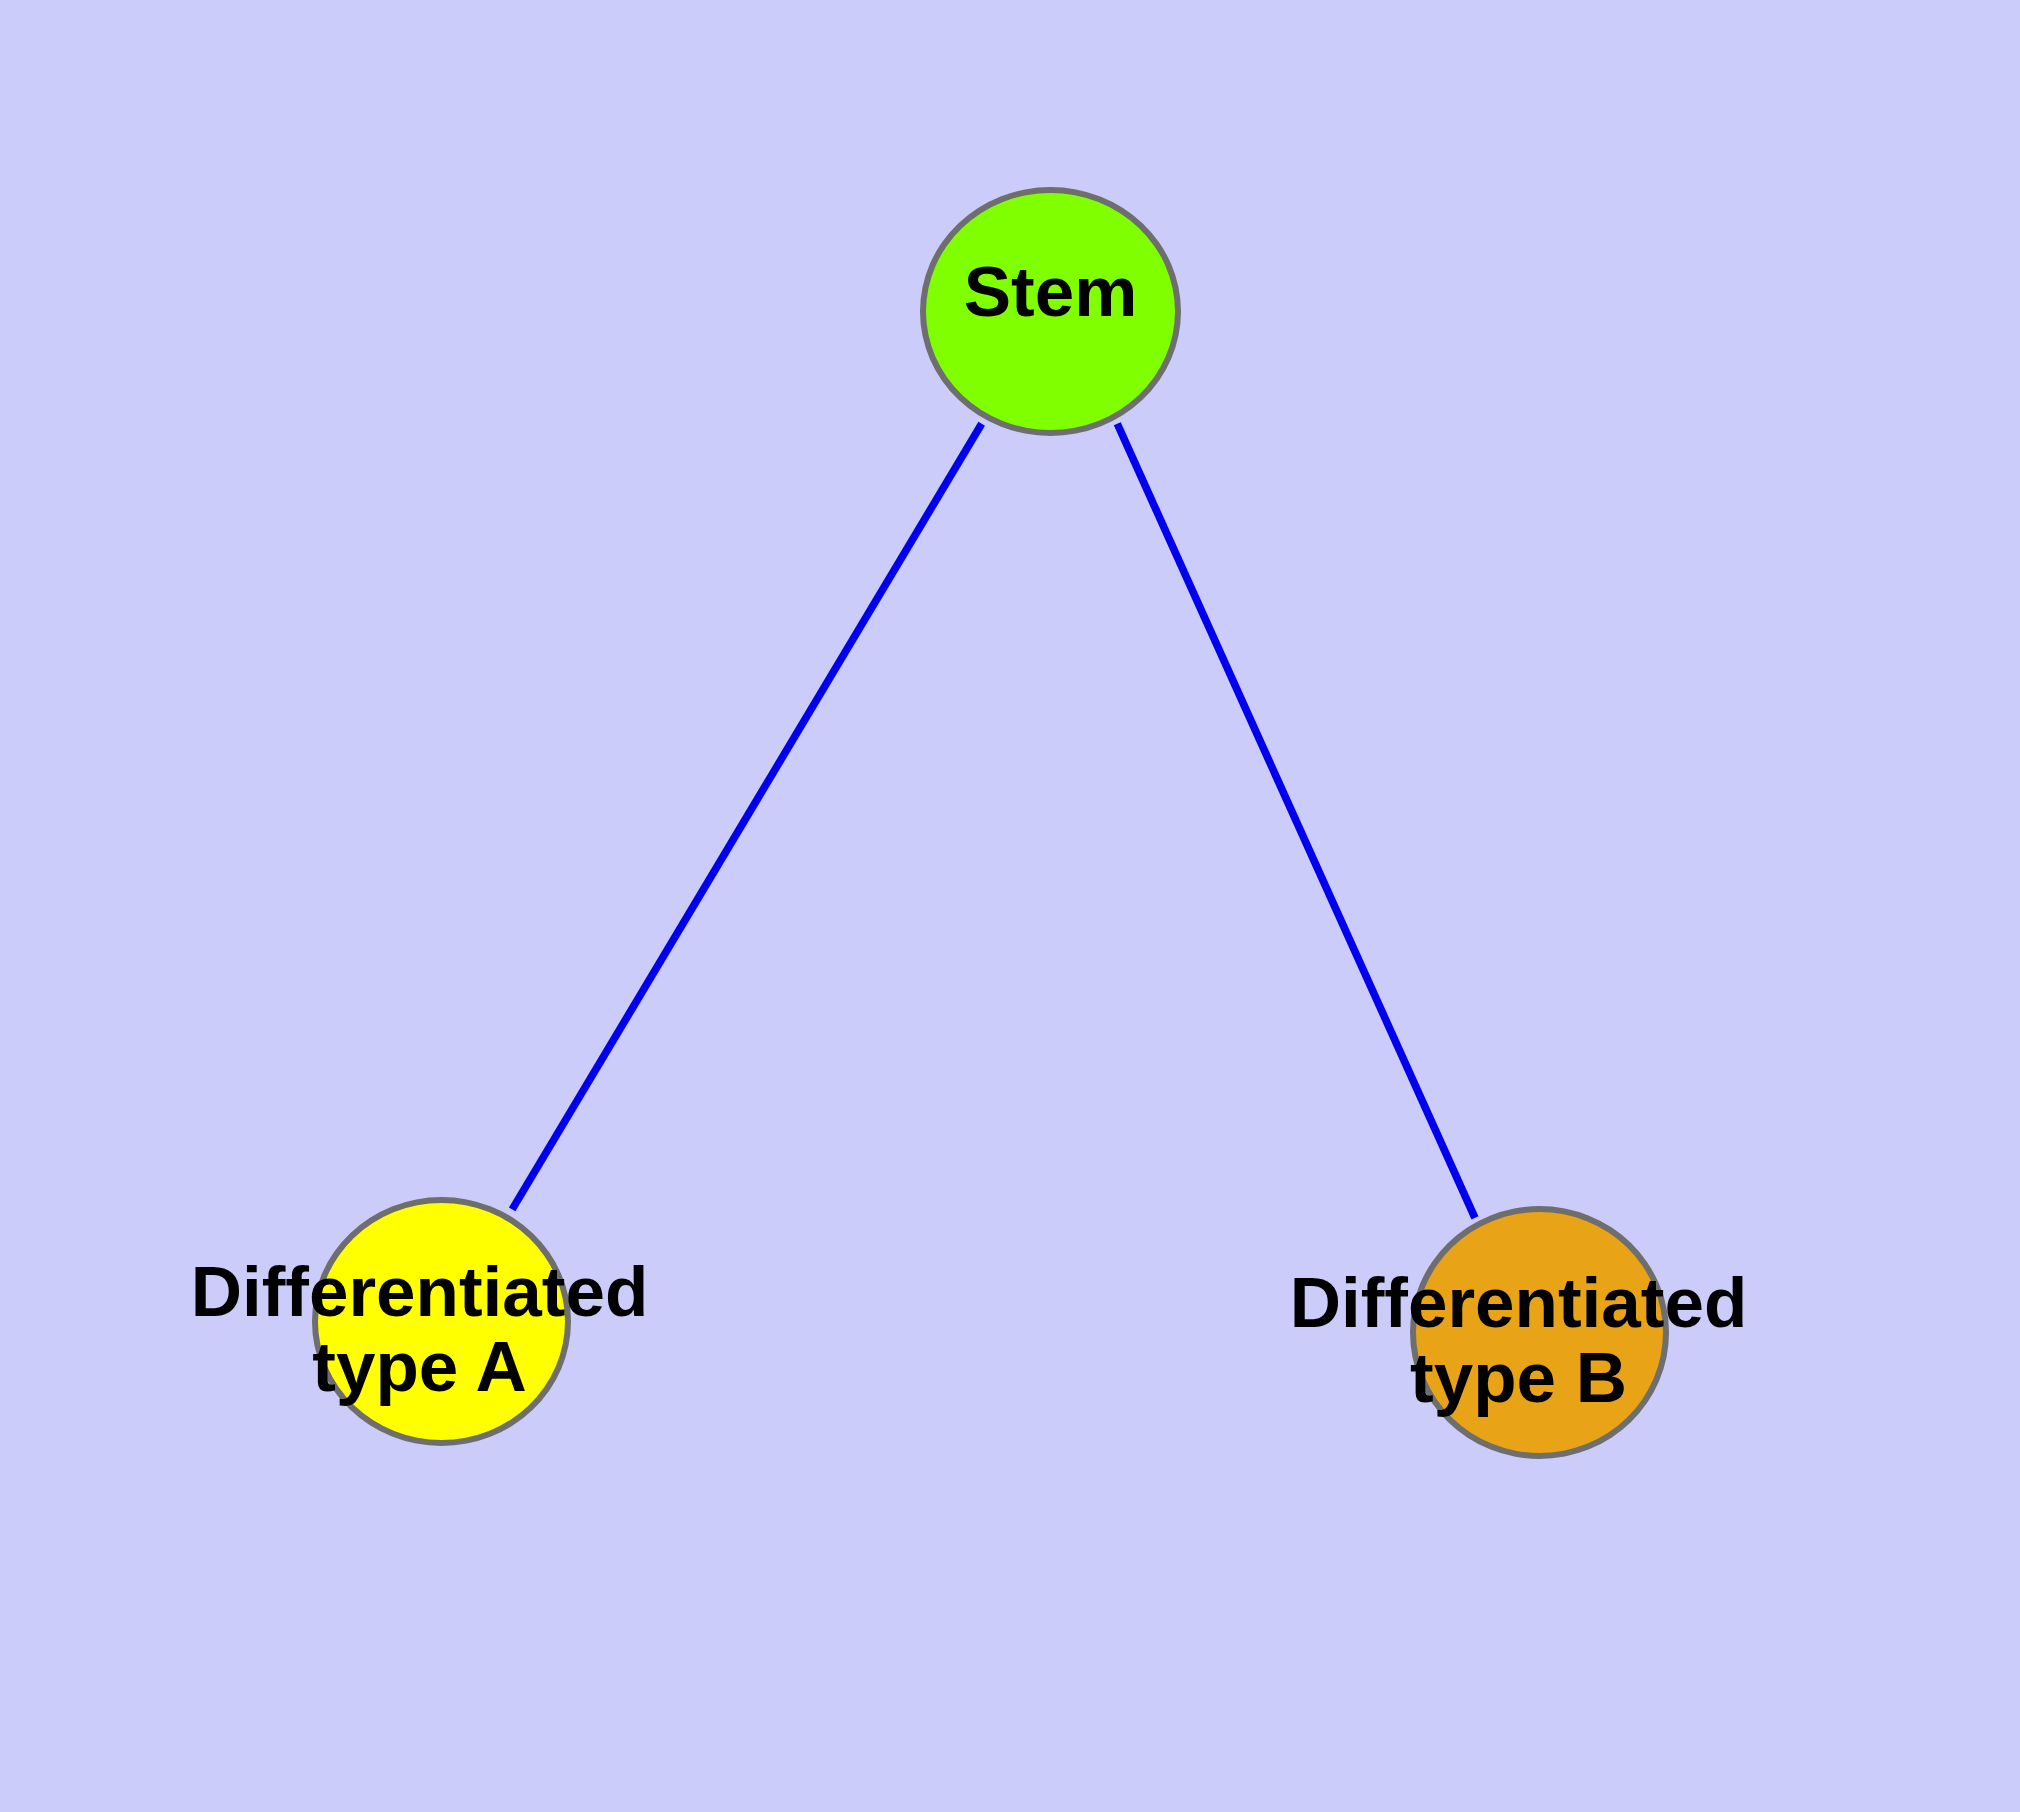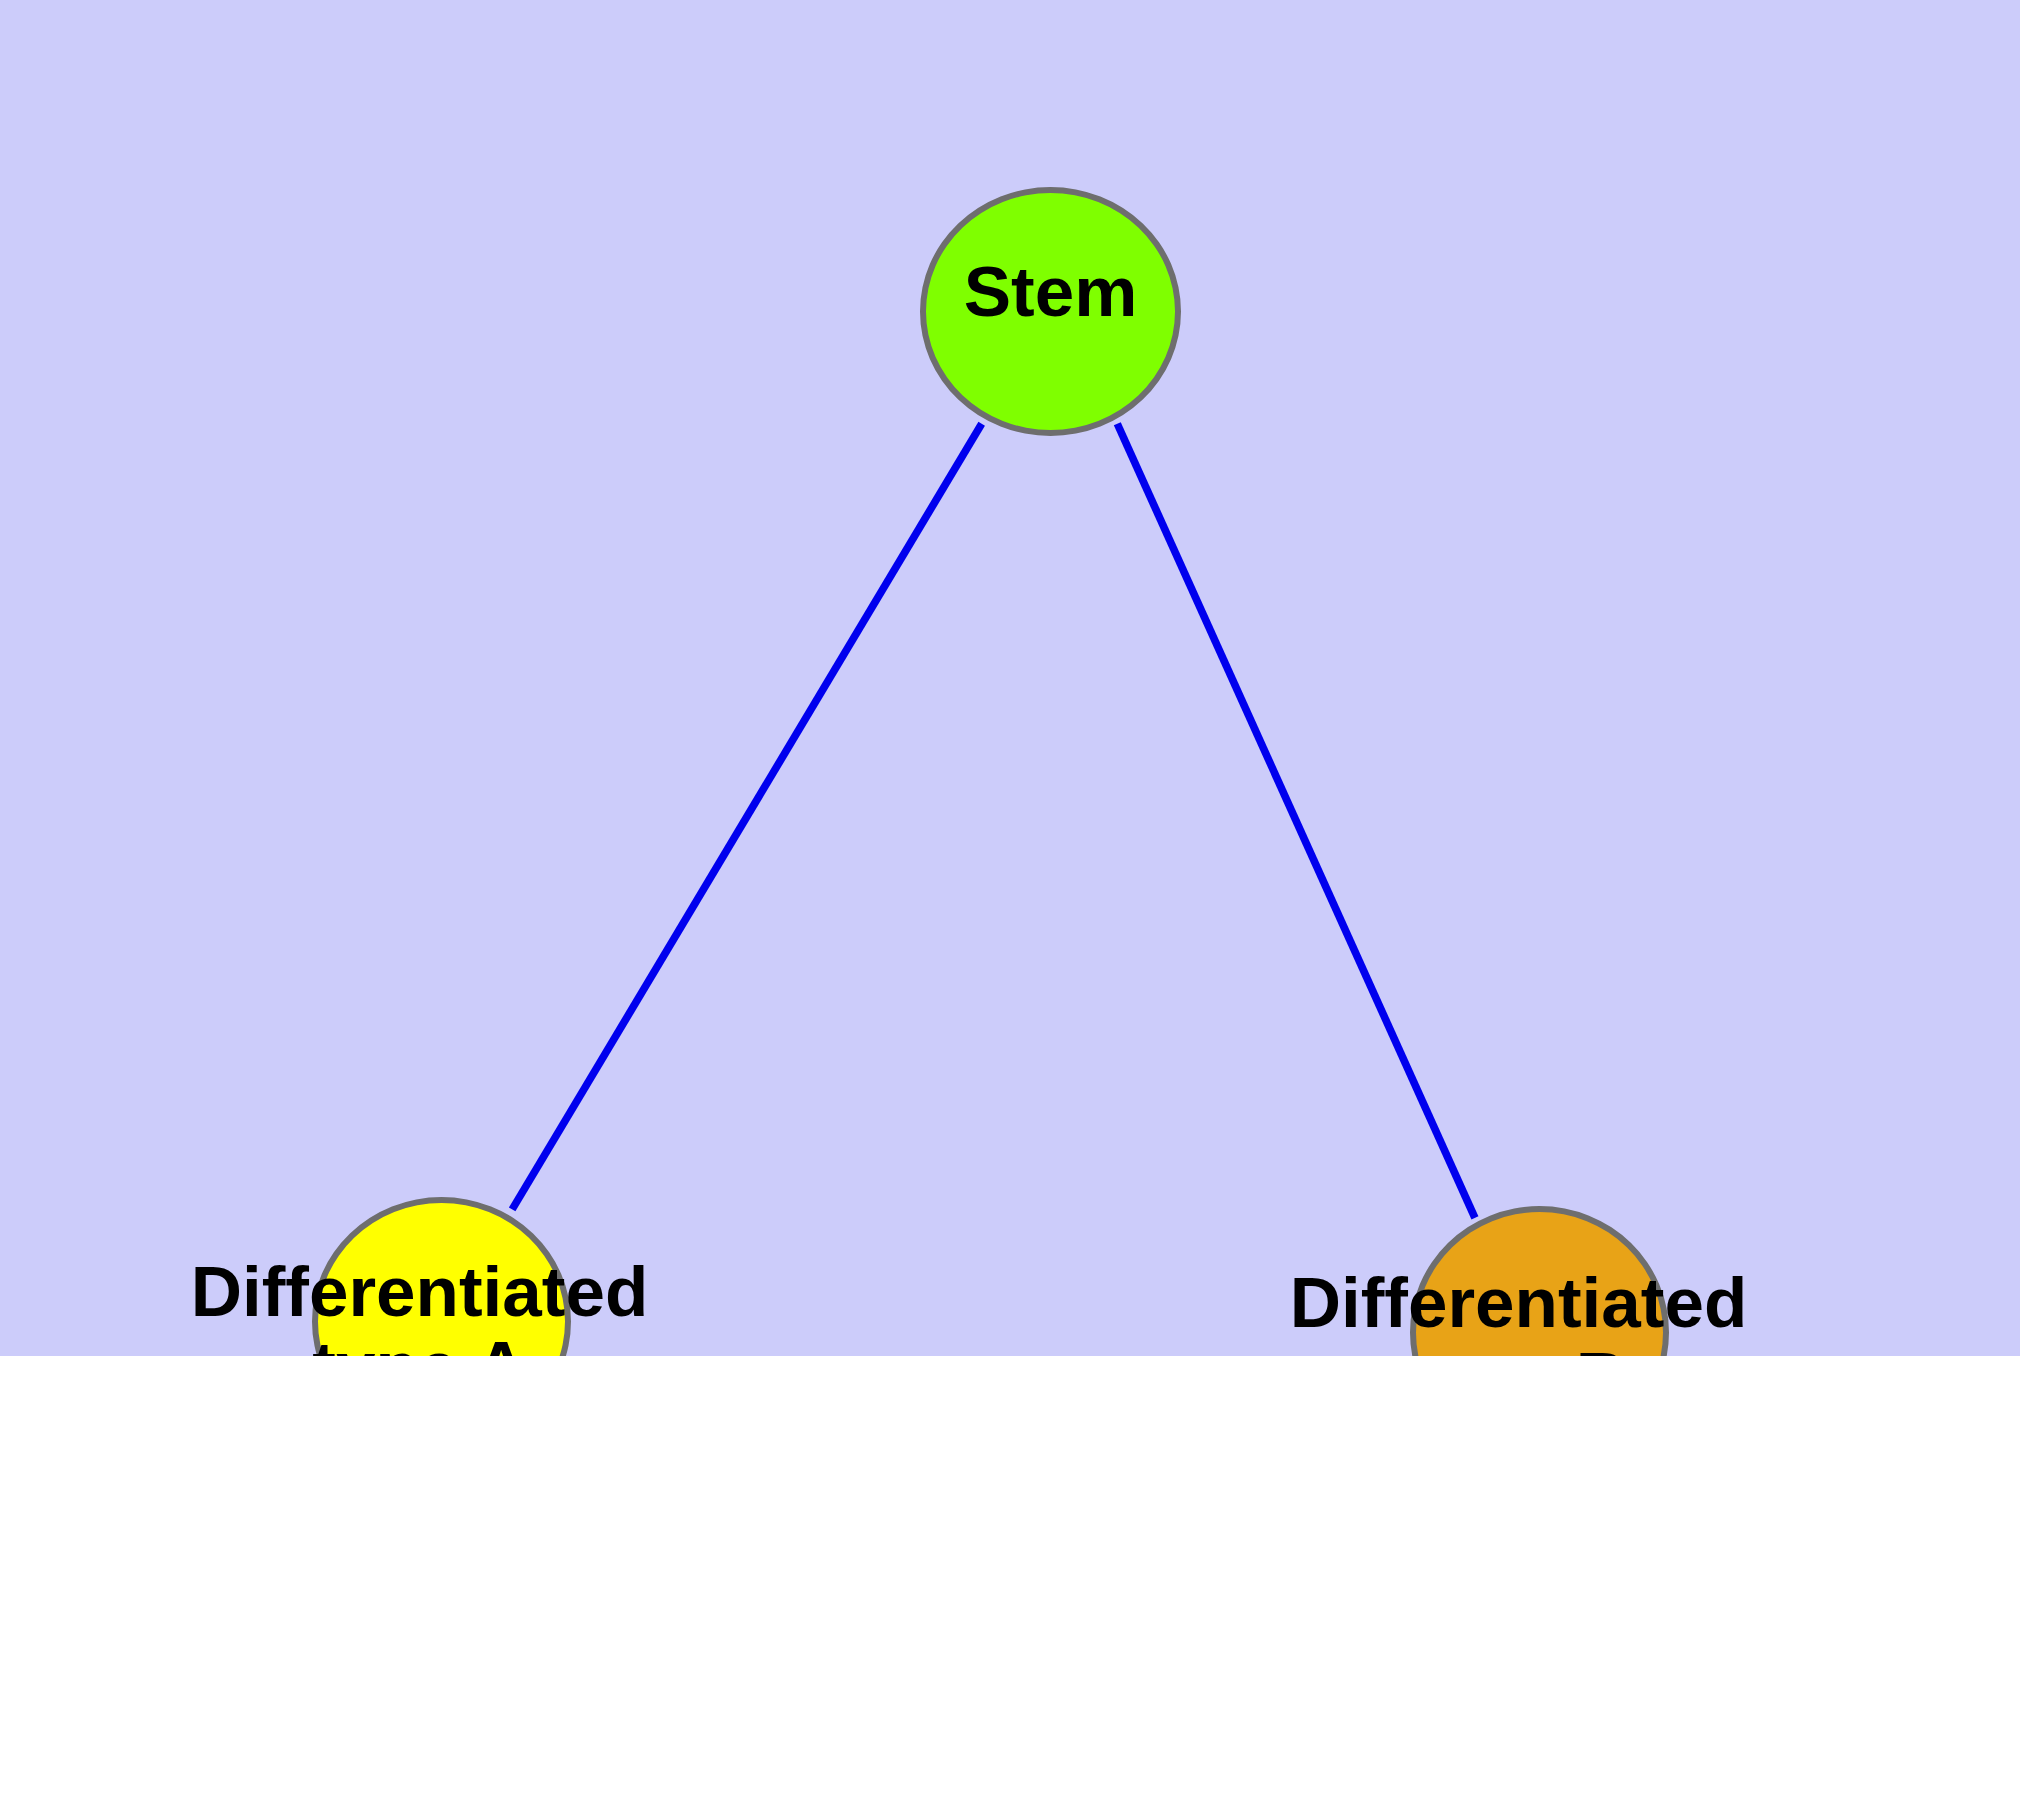--- a/index.html
+++ b/index.html
@@ -4,21 +4,21 @@
 <title>Cell differentiation graph</title>
 <style>
   html, body {
     margin: 0;
     padding: 0;
     background: #ffffff;
   }
   #canvas {
     position: relative;
     width: 2021px;
-    height: 1356px;
+    height: 1812px;
     background: #ccccfa;
     overflow: hidden;
     font-family: "Liberation Sans", sans-serif;
   }
   #edge-layer {
     position: absolute;
     left: 0;
     top: 0;
     width: 2021px;
     height: 1812px;

